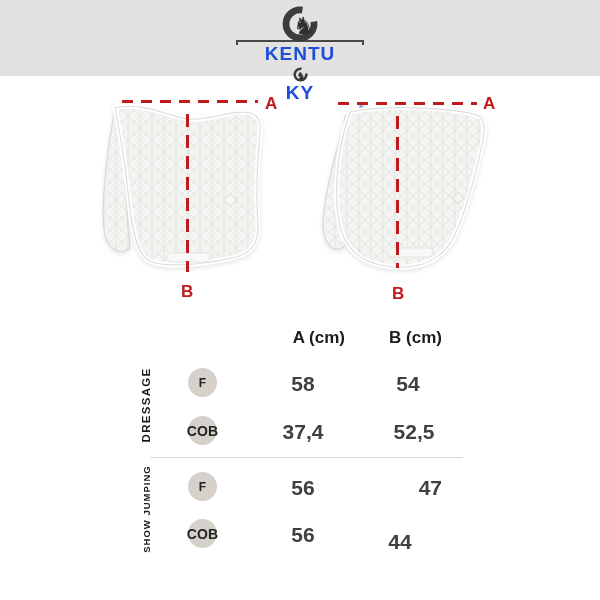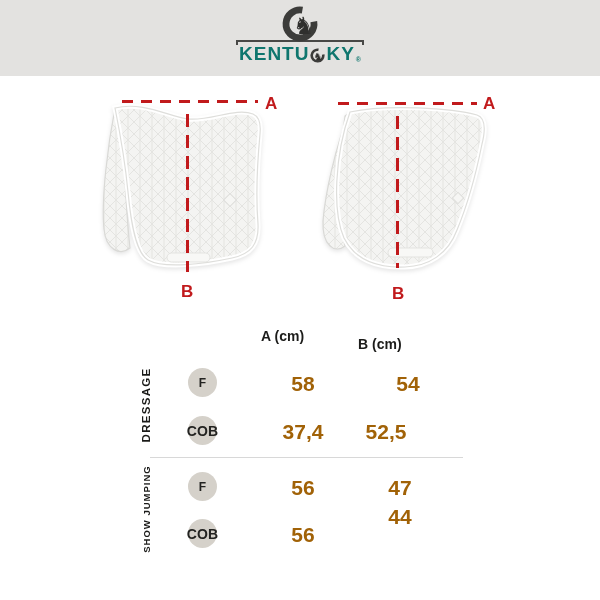--- a/index.html
+++ b/index.html
@@ -10,47 +10,47 @@
 
   
   .brand-band { position:absolute; left:0; top:0; width:600px; height:76px; background:#e3e2e0; }
   .logo { position:absolute; left:50%; top:4px; transform:translateX(-50%); width:128px; }
   .emblem { display:block; margin:0 auto; position:relative; z-index:2; }
   .logo-rule { position:relative; height:2px; background:#484846; margin-top:-4px; z-index:1; }
   .logo-rule::before, .logo-rule::after { content:""; position:absolute; top:0; width:2px; height:5px; background:#484846; }
   .logo-rule::before { left:0; } .logo-rule::after { right:0; }
   .logo-text {
     display:flex; align-items:center; justify-content:center;
-    margin-top:1px; color:#0f766e; font-weight:bold; font-size:19px; letter-spacing:1px;
+    margin-top:1px; color:#1d4ed8; font-weight:bold; font-size:19px; letter-spacing:1px;flex-direction:column;
   }
   .mini-emblem { display:block; margin:0 1px; transform:translateY(1px); }
   .reg-mark { font-size:7px; letter-spacing:0; align-self:flex-end; margin:0 0 2px 1px; }
 
   
   .diagram { position:absolute; inset:0; }
   .pad-svg { position:absolute; filter:drop-shadow(0 2px 2px rgba(0,0,0,0.10)); }
   .pad-dressage { left:98px; top:104px; }
   .pad-jumping { left:317px; top:106px; }
   .dash-h { position:absolute; height:2.5px;
     background:repeating-linear-gradient(90deg,#c11a1c 0 11px,transparent 11px 19px); }
   .dash-v { position:absolute; width:2.5px;
     background:repeating-linear-gradient(180deg,#c11a1c 0 13px,transparent 13px 21px); }
   .dim-label { position:absolute; color:#c11a1c; font-size:17px; font-weight:bold; line-height:1; }
 
   
-  .col-header { position:absolute; width:84px; text-align:left; font-size:14px; font-weight:bold; color:#1c1c1a; }
+  .col-header { position:absolute; width:84px; text-align:right; font-size:17px; font-weight:bold; color:#1c1c1a; }
   .vlabel { position:absolute; transform:translate(-50%,-50%) rotate(-90deg); white-space:nowrap;
     font-weight:bold; color:#1a1a18; }
   .vlabel-dressage { font-size:11.5px; letter-spacing:1.3px; }
   .vlabel-jumping { font-size:9.5px; letter-spacing:1px; }
   .badge { position:absolute; width:29px; height:29px; border-radius:50%; background:#d5d1ca;
     display:flex; align-items:center; justify-content:center; font-weight:bold; color:#232321; }
   .badge-f { font-size:12px; }
   .badge-cob { font-size:14px; letter-spacing:0.2px; }
-  .cell { position:absolute; width:84px; text-align:center; font-size:21px; font-weight:600; color:#a16207; line-height:1.1; }
+  .cell { position:absolute; width:84px; text-align:center; font-size:21px; font-weight:600; color:#404040; line-height:1.1; }
   .group-divider { position:absolute; left:150px; top:457px; width:313px; height:1px; background:#d8d8d8; }
 </style>
 </head>
 <body>
 
 <div class="screen">
 
   <header class="brand-band">
     <div class="logo">
       <svg class="emblem" width="37" height="40" viewBox="0 0 37 40">
@@ -113,38 +113,38 @@
 
     <div class="dash-h" style="left:338px; top:102px; width:139px;"></div>
     <span class="dim-label" style="left:483px; top:95px;">A</span>
     <div class="dash-v" style="left:396px; top:116px; height:152px;"></div>
     <span class="dim-label" style="left:392px; top:285px;">B</span>
   </section>
 
   <section class="size-table">
 
     <div class="col-header" style="left:261px; top:328px;">A (cm)</div>
-    <div class="col-header" style="left:358px; top:336px;">B (cm)</div>
+    <div class="col-header" style="left:358px; top:328px;">B (cm)</div>
 
     <div class="vlabel vlabel-dressage" style="left:146px; top:405px;">DRESSAGE</div>
 
     <div class="badge badge-f" style="left:188px; top:368px;">F</div>
     <div class="cell" style="left:261px; top:372px;">58</div>
     <div class="cell" style="left:366px; top:372px;">54</div>
 
     <div class="badge badge-cob" style="left:188px; top:416px;">COB</div>
     <div class="cell" style="left:261px; top:420px;">37,4</div>
-    <div class="cell" style="left:344px; top:420px;">52,5</div>
+    <div class="cell" style="left:372px; top:420px;">52,5</div>
 
     <div class="group-divider"></div>
 
     <div class="vlabel vlabel-jumping" style="left:146px; top:509px;">SHOW JUMPING</div>
 
     <div class="badge badge-f" style="left:188px; top:472px;">F</div>
     <div class="cell" style="left:261px; top:476px;">56</div>
-    <div class="cell" style="left:358px; top:476px;">47</div>
+    <div class="cell" style="left:358px; top:476px;text-align:right;">47</div>
 
     <div class="badge badge-cob" style="left:188px; top:519px;">COB</div>
     <div class="cell" style="left:261px; top:523px;">56</div>
-    <div class="cell" style="left:358px; top:505px;">44</div>
+    <div class="cell" style="left:358px; top:530px;">44</div>
   </section>
 
 </div>
 
 </body></html>

